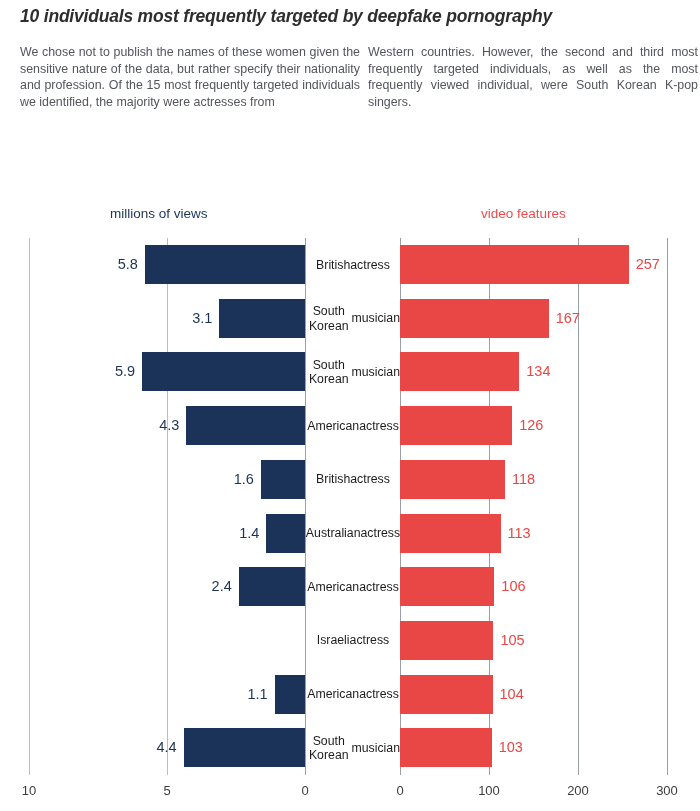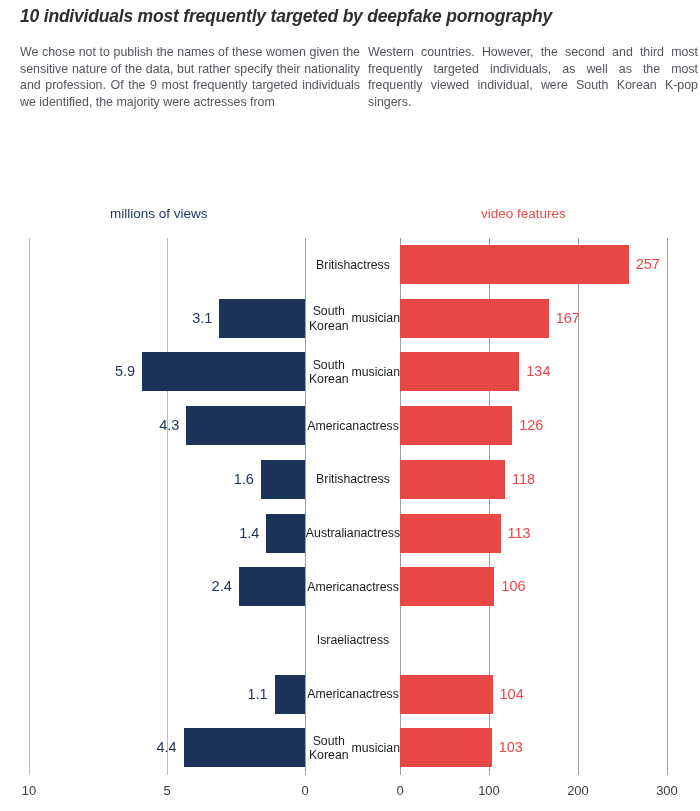--- a/index.html
+++ b/index.html
@@ -82,39 +82,43 @@
     font-size:12.3px; line-height:14.6px; color:#1d1d1d;
     text-align:center;
   }
 </style>
 </head>
 <body>
 
 <div id="page-title">10 individuals most frequently targeted by deepfake pornography</div>
 
 <div class="blurb" id="blurb-left">
-  <p>We chose not to publish the names of these women given the sensitive nature of the data, but rather specify their nationality and profession. Of the 9 most frequently targeted individuals we identified, the majority were actresses from</p>
+  <p>We chose not to publish the names of these women given the sensitive nature of the data, but rather specify their nationality and profession. Of the 15 most frequently targeted individuals we identified, the majority were actresses from</p>
 </div>
 <div class="blurb" id="blurb-right">
   <p>Western countries. However, the second and third most frequently targeted individuals, as well as the most frequently viewed individual, were South Korean K-pop singers.</p>
 </div>
 
 <div id="chart">
 
   <div class="axis-title" id="left-axis-title">millions of views</div>
 
   <div class="axis-title" id="right-axis-title">video features</div>
 
   <div class="plot" id="plot-left">
       <div class="gridline light" style="left: 29px;"></div>
       <div class="tick" style="left: 29px;">10</div>
       <div class="gridline light" style="left: 167px;"></div>
       <div class="tick" style="left: 167px;">5</div>
       <div class="gridline" style="left: 305px;"></div>
       <div class="tick" style="left: 305px;">0</div>
+      <div class="row" style="top: 0px;">
+        <div class="bar navy" title="5.8 millions of views" style="width: 160.08px; right: 1px;"></div>
+        <div class="val navy" style="right: 168.08px;">5.8</div>
+      </div>
       <div class="row" style="top: 53.7px;">
         <div class="bar navy" title="3.1 millions of views" style="width: 85.56px; right: 1px;"></div>
         <div class="val navy" style="right: 93.56px;">3.1</div>
       </div>
       <div class="row" style="top: 107.4px;">
         <div class="bar navy" title="5.9 millions of views" style="width: 162.84px; right: 1px;"></div>
         <div class="val navy" style="right: 170.84px;">5.9</div>
       </div>
       <div class="row" style="top: 161.1px;">
         <div class="bar navy" title="4.3 millions of views" style="width: 118.68px; right: 1px;"></div>
@@ -213,20 +217,24 @@
         <div class="val red" style="left: 112.02px;">118</div>
       </div>
       <div class="row" style="top: 268.5px;">
         <div class="bar red" title="113 video features" style="width: 100.57px;"></div>
         <div class="val red" style="left: 107.57px;">113</div>
       </div>
       <div class="row" style="top: 322.2px;">
         <div class="bar red" title="106 video features" style="width: 94.34px;"></div>
         <div class="val red" style="left: 101.34px;">106</div>
       </div>
+      <div class="row" style="top: 375.9px;">
+        <div class="bar red" title="105 video features" style="width: 93.45px;"></div>
+        <div class="val red" style="left: 100.45px;">105</div>
+      </div>
       <div class="row" style="top: 429.6px;">
         <div class="bar red" title="104 video features" style="width: 92.56px;"></div>
         <div class="val red" style="left: 99.56px;">104</div>
       </div>
       <div class="row" style="top: 483.3px;">
         <div class="bar red" title="103 video features" style="width: 91.67px;"></div>
         <div class="val red" style="left: 98.67px;">103</div>
       </div>
     </div>
 

